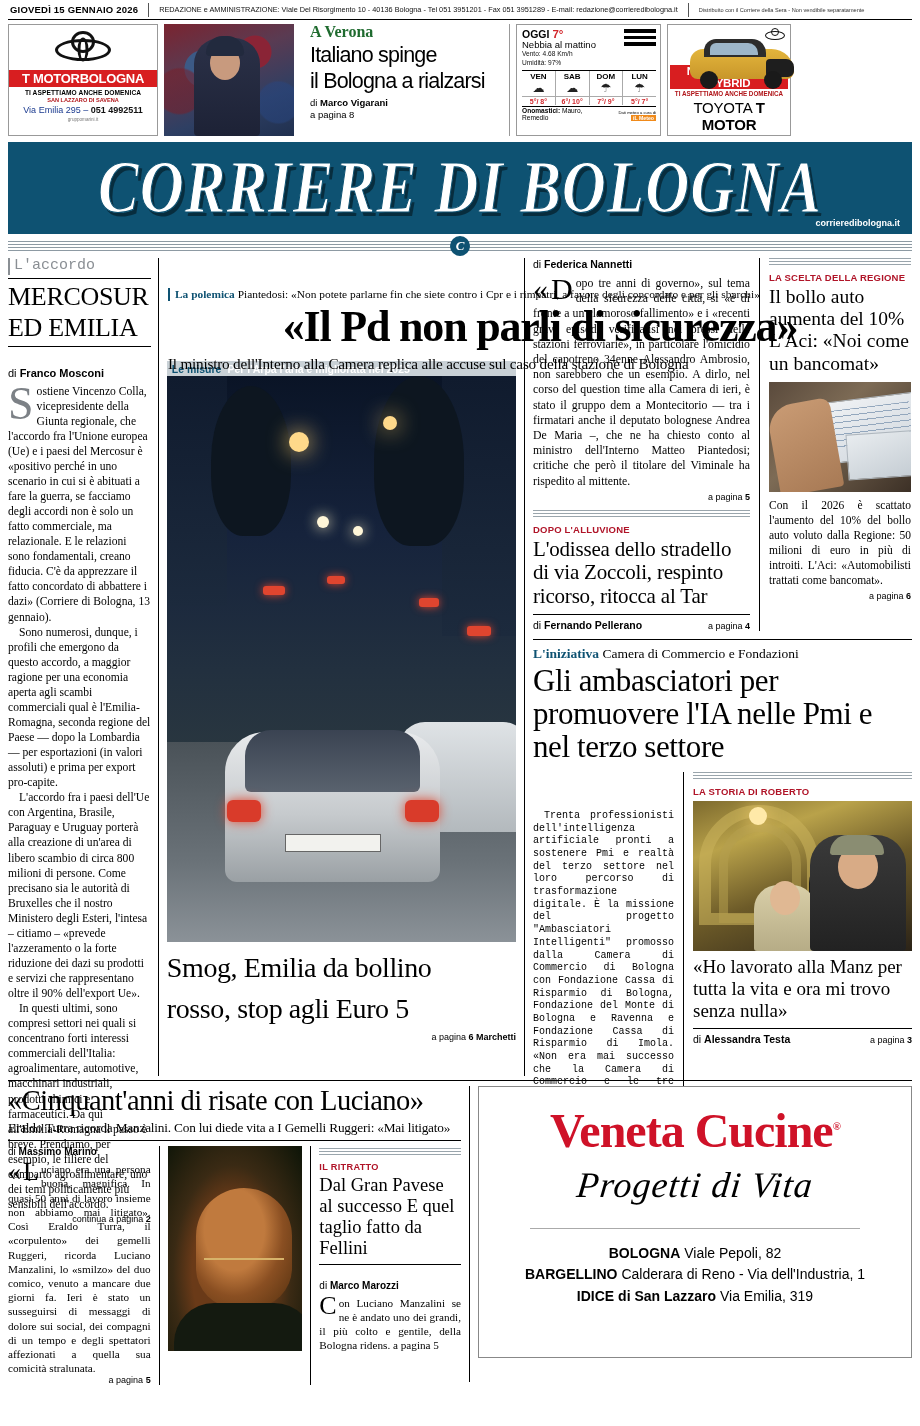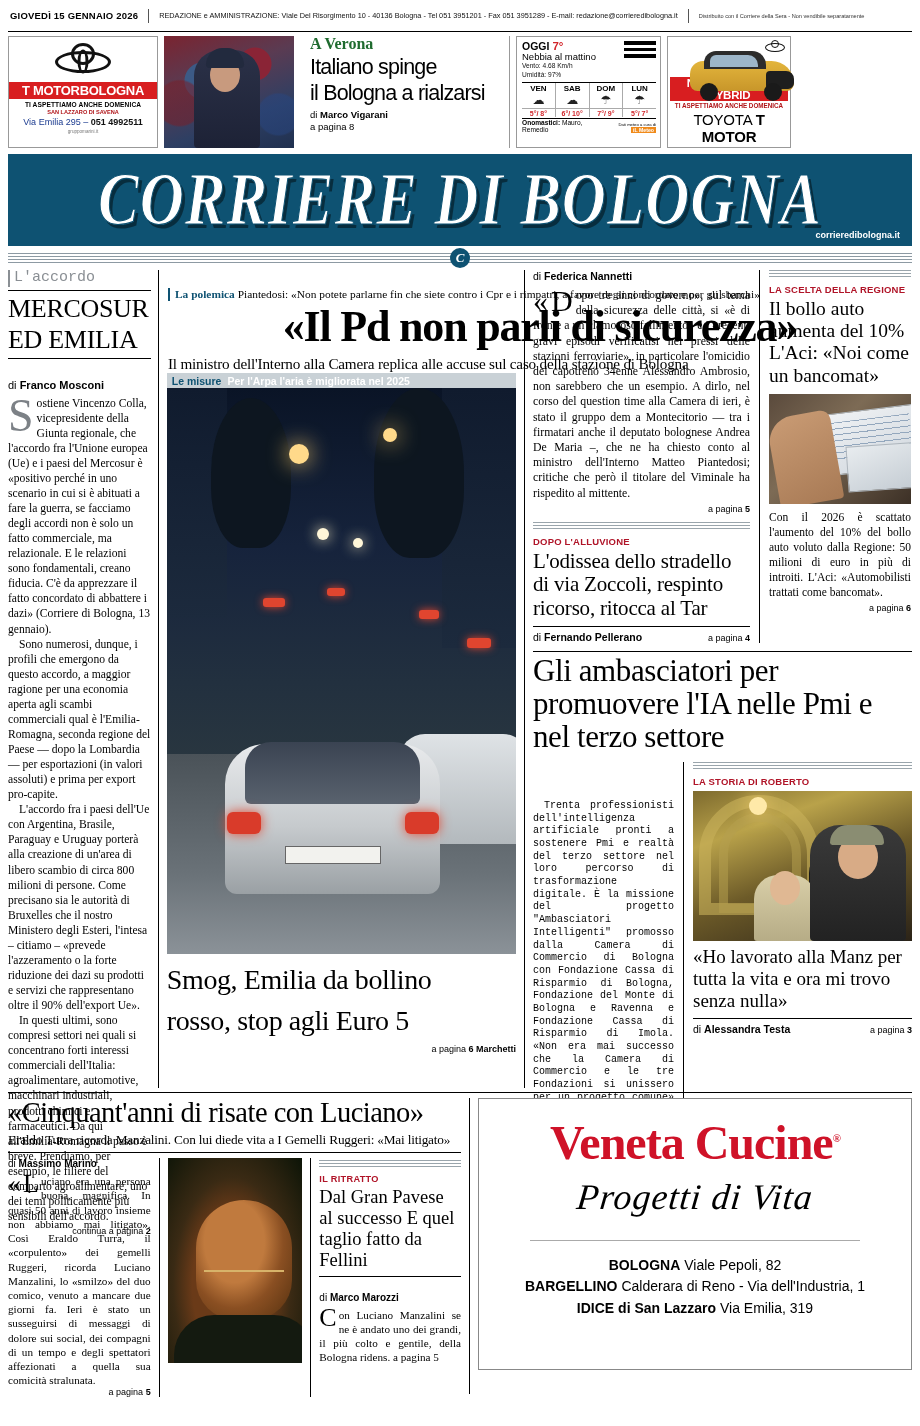--- a/index.html
+++ b/index.html
@@ -7,21 +7,21 @@
     width: 920px; height: 1426px;
     background: #ffffff;
     font-family: "Liberation Serif", serif;
     color: #000;
     overflow: hidden;
     position: relative;
   }
   .page { width: 920px; height: 1426px; position: relative; padding: 0 8px; }
 
   
-  .topbar { display: flex; align-items: center; height: 32px; border-bottom: 1px solid #000; padding: 0 2px; }
+  .topbar { display: flex; align-items: center; height: 20px; border-bottom: 1px solid #000; padding: 0 2px; }
   .topbar-date { font-family: "Liberation Sans", sans-serif; font-weight: bold; font-size: 9.5px; letter-spacing: .2px; white-space: nowrap; }
   .topbar-sep { width: 1px; background: #555; height: 14px; margin: 0 10px; }
   .topbar-info { font-family: "Liberation Sans", sans-serif; font-size: 7.3px; color: #111; white-space: nowrap; }
   .topbar-note { font-family: "Liberation Sans", sans-serif; font-size: 5.6px; color: #333; white-space: nowrap; }
 
   
   .headstrip { display: flex; height: 112px; margin-top: 4px; gap: 6px; align-items: stretch; }
 
   .ad-left { width: 150px; border: 1px solid #999; background: #fff; display: flex; flex-direction: column; align-items: center; justify-content: flex-start; padding-top: 3px; overflow: hidden; }
   .toyota-oval { width: 56px; height: 36px; position: relative; margin: 3px 0 3px 0; }
@@ -430,20 +430,21 @@
               </div>
             <div class="bp-paper2"></div>
             <div class="bp-hand"></div>
           </div>
           <div class="bollo-text">Con il 2026 è scattato l'aumento del 10% del bollo auto voluto dalla Regione: 50 milioni di euro in più di introiti. L'Aci: «Automobilisti trattati come bancomat».</div>
           <div class="r-pg"><span>a pagina </span><b>6</b></div>
         </div>
       </div>
 
       <div class="hr-thick"></div>
+      <div class="init-kicker"><b>L'iniziativa</b><span> Camera di Commercio e Fondazioni</span></div>
       <div class="init-head">Gli ambasciatori per promuovere l'IA nelle Pmi e nel terzo settore</div>
 
       <div class="init-cols">
         <div class="init-a">
           <div class="init-body" style="text-indent:11px">Trenta professionisti dell'intelligenza artificiale pronti a sostenere Pmi e realtà del terzo settore nel loro percorso di trasformazione digitale. È la missione del progetto "Ambasciatori Intelligenti" promosso dalla Camera di Commercio di Bologna con Fondazione Cassa di Risparmio di Bologna, Fondazione del Monte di Bologna e Ravenna e Fondazione Cassa di Risparmio di Imola. «Non era mai successo che la Camera di Commercio e le tre Fondazioni si unissero per un progetto comune» dice Valerio Veronesi, presidente della Mercanzia.</div>
           <div class="init-foot">
             <span><span>a pagina </span><b>2</b></span>
             <b>Pirani</b>
           </div>
         </div>

